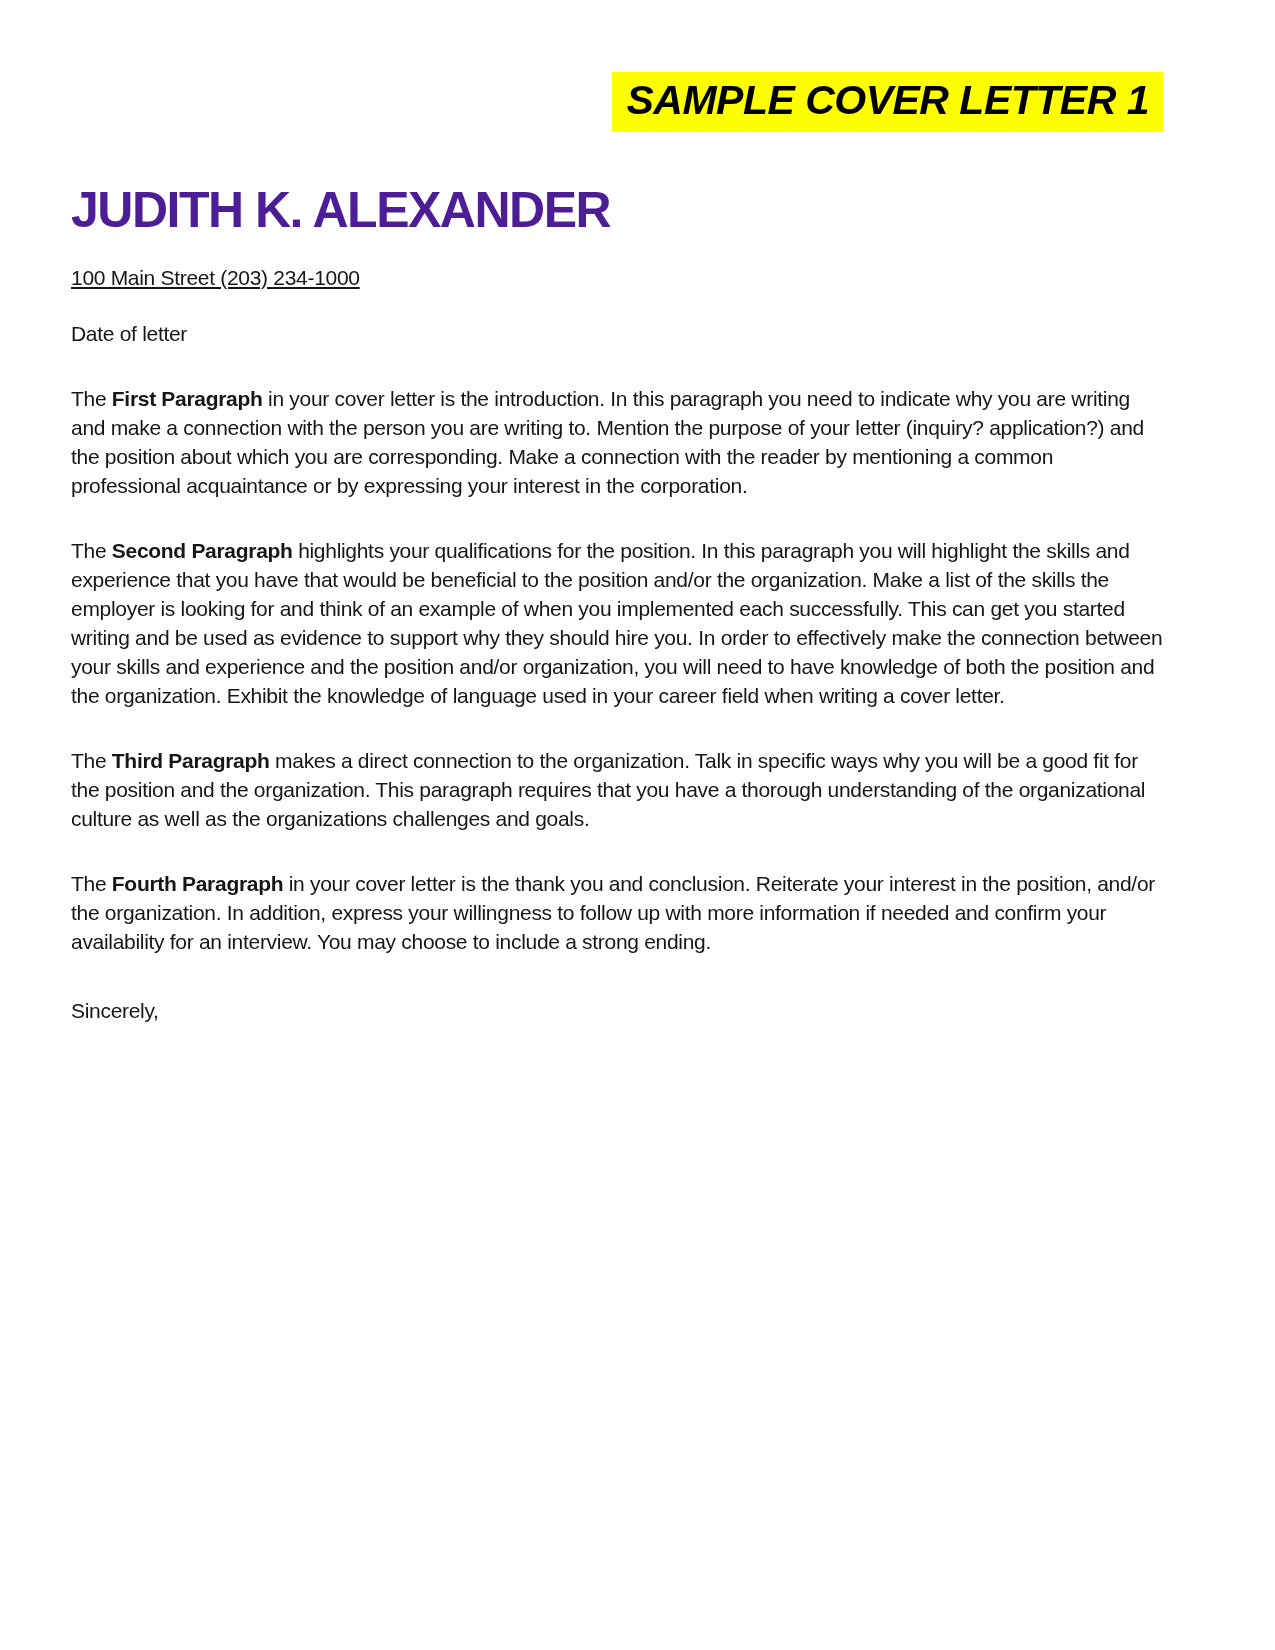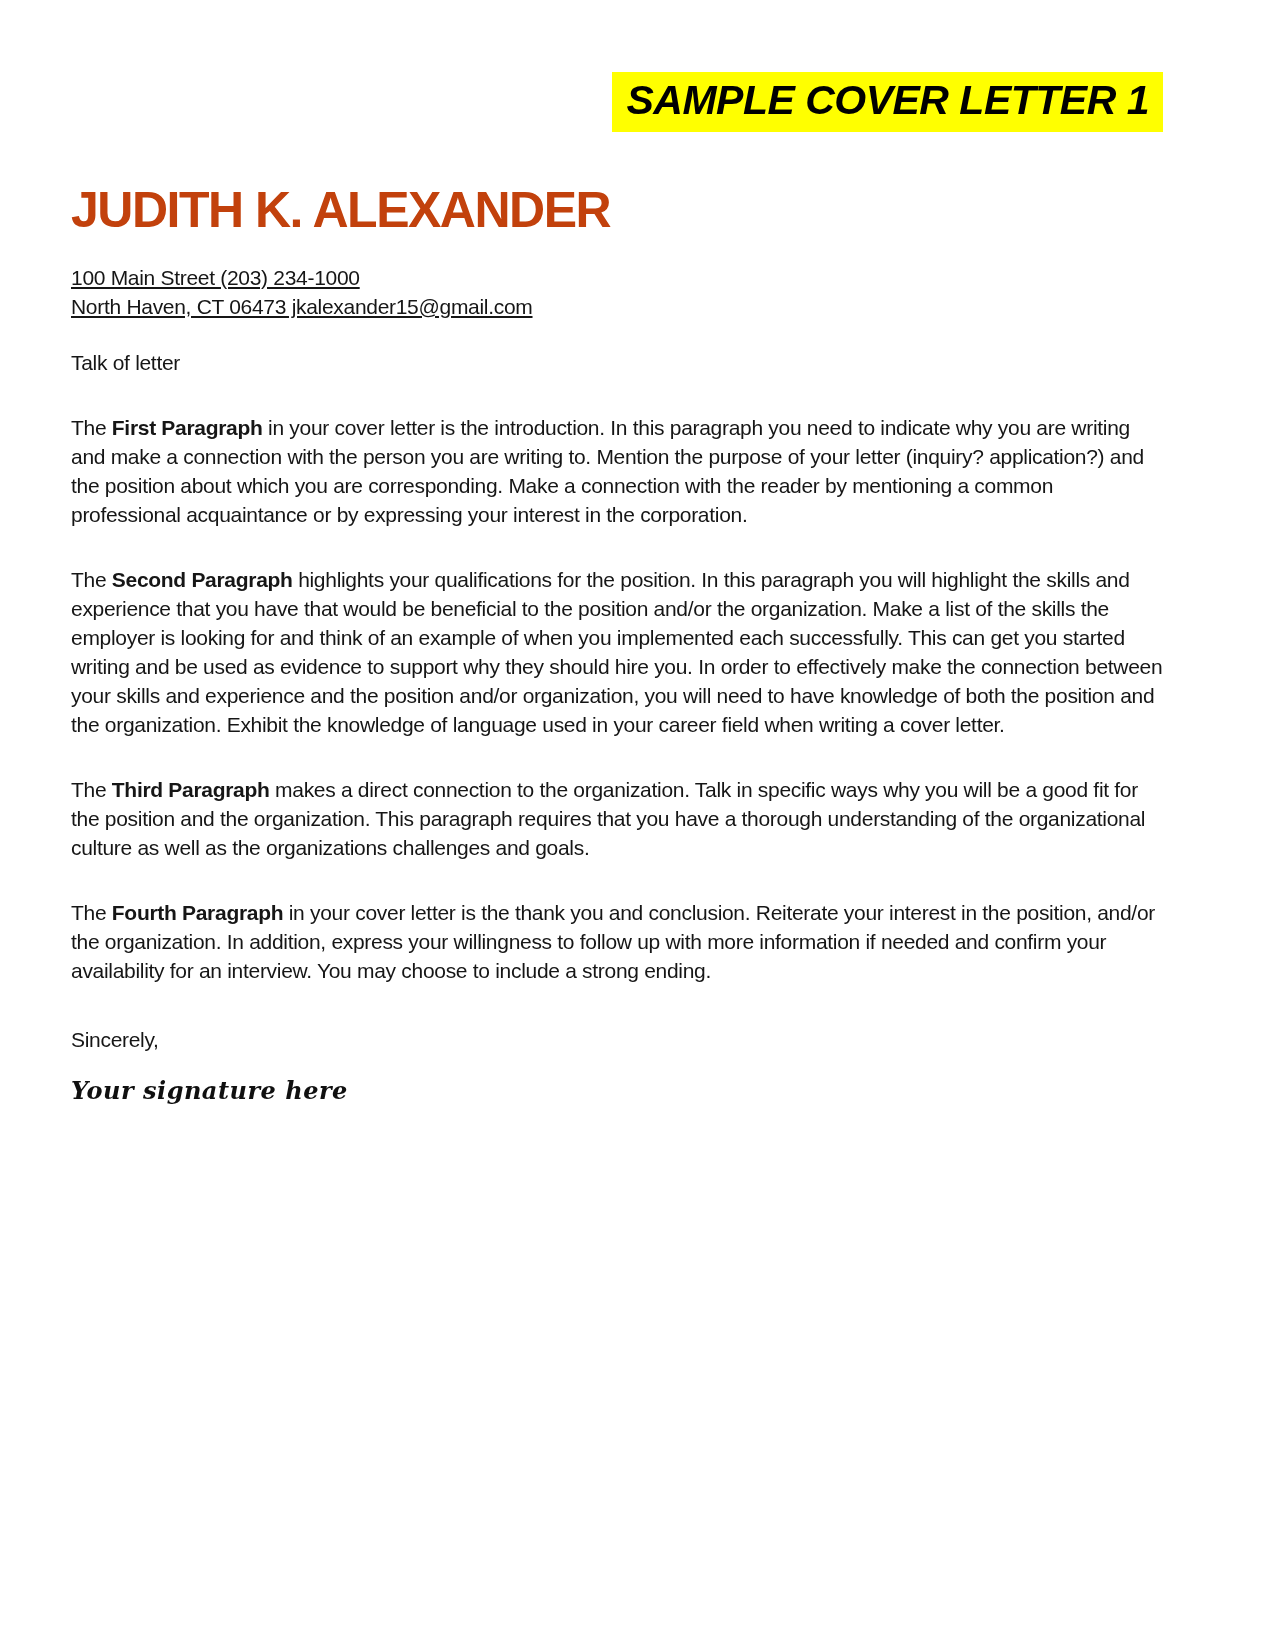--- a/index.html
+++ b/index.html
@@ -34,21 +34,21 @@
     font-style: italic;
     letter-spacing: -0.5px;
     padding: 5px 14px 8px 14px;
     white-space: nowrap;
   }
   .name {
     margin: 52px 0 0 0;
     font-size: 50px;
     font-weight: bold;
     letter-spacing: -1.5px;
-    color: #c2410c;
+    color: #4c1d95;
     line-height: 1.05;
   }
   .bodytext {
     font-size: 21px;
     line-height: 29px;
     letter-spacing: -0.3px;
     color: #161616;
   }
   .contact {
     margin-top: 26px;
@@ -87,33 +87,31 @@
   <div class="content">
 
     <div class="banner-row">
       <span class="banner">SAMPLE COVER LETTER 1</span>
     </div>
 
     <h1 class="name">JUDITH K. ALEXANDER</h1>
 
     <div class="contact bodytext">
       <div>100 Main Street (203) 234-1000</div>
-      <div>North Haven, CT 06473 jkalexander15@gmail.com</div>
     </div>
 
-    <div class="date-line bodytext">Talk of letter</div>
+    <div class="date-line bodytext">Date of letter</div>
 
 
     <p class="para bodytext"><span>The </span><b>First Paragraph</b><span> in your cover letter is the introduction. In this paragraph you need to indicate why you are writing and make a connection with the person you are writing to. Mention the purpose of your letter (inquiry? application?) and the position about which you are corresponding. Make a connection with the reader by mentioning a common professional acquaintance or by expressing your interest in the corporation.</span></p>
 
     <p class="para bodytext"><span>The </span><b>Second Paragraph</b><span> highlights your qualifications for the position. In this paragraph you will highlight the skills and experience that you have that would be beneficial to the position and/or the organization. Make a list of the skills the employer is looking for and think of an example of when you implemented each successfully. This can get you started writing and be used as evidence to support why they should hire you. In order to effectively make the connection between your skills and experience and the position and/or organization, you will need to have knowledge of both the position and the organization. Exhibit the knowledge of language used in your career field when writing a cover letter.</span></p>
 
     <p class="para bodytext"><span>The </span><b>Third Paragraph</b><span> makes a direct connection to the organization. Talk in specific ways why you will be a good fit for the position and the organization. This paragraph requires that you have a thorough understanding of the organizational culture as well as the organizations challenges and goals.</span></p>
 
     <p class="para bodytext"><span>The </span><b>Fourth Paragraph</b><span> in your cover letter is the thank you and conclusion. Reiterate your interest in the position, and/or the organization. In addition, express your willingness to follow up with more information if needed and confirm your availability for an interview. You may choose to include a strong ending.</span></p>
 
     <div class="closing bodytext">Sincerely,</div>
 
-    <div class="signature">Your signature here</div>
 
 
   </div>
 </div>
 
 </body></html>

